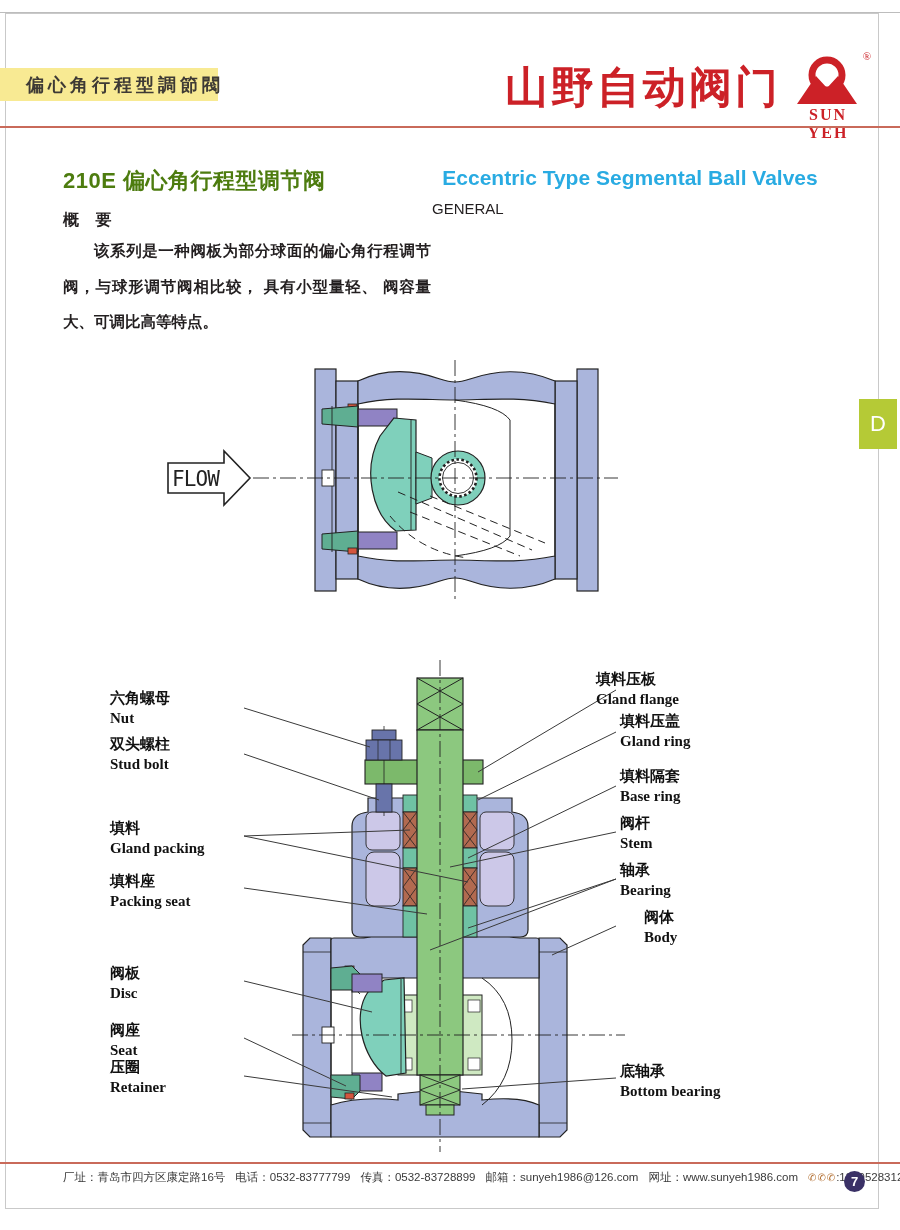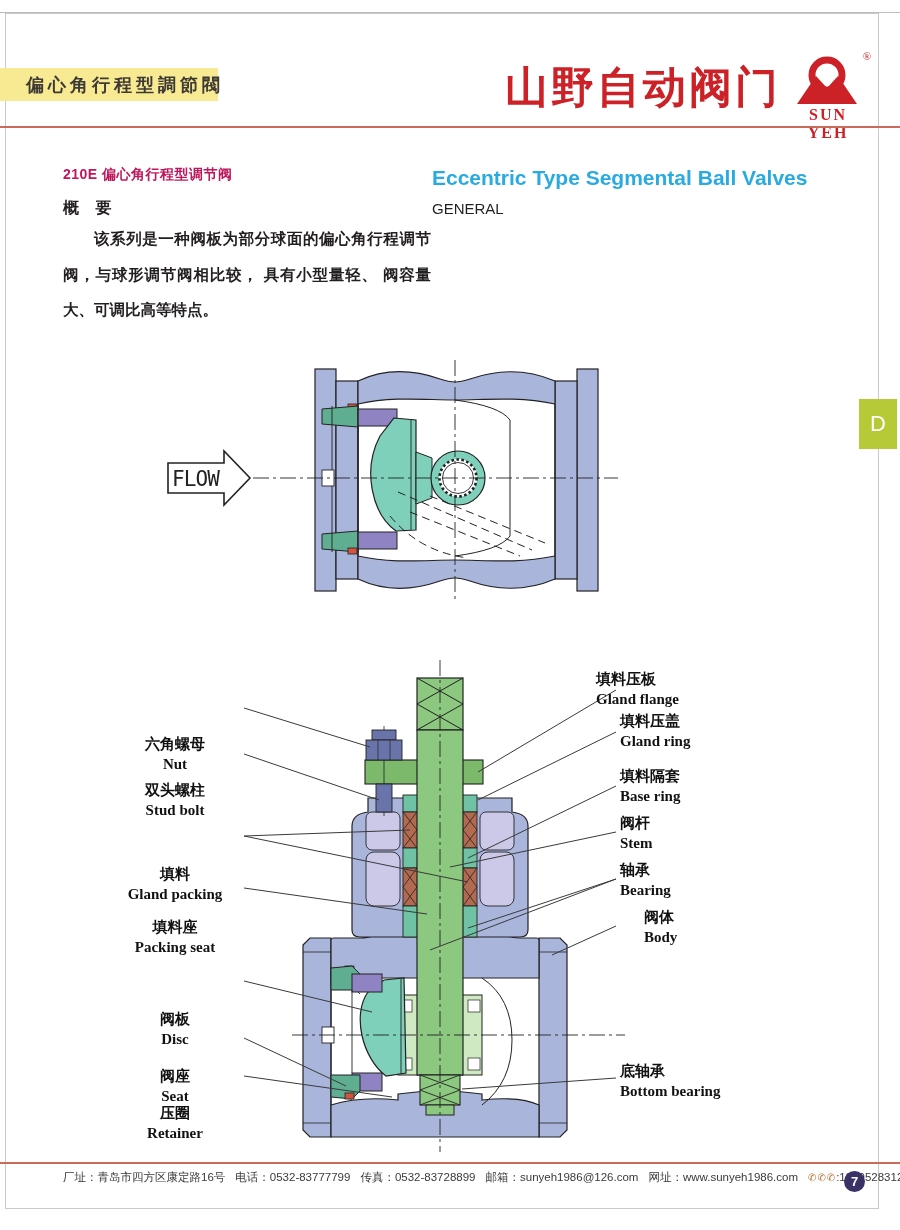--- a/index.html
+++ b/index.html
@@ -16,37 +16,37 @@
   .page-title{left:26px;top:73px;font-size:18px;font-weight:bold;color:#3e3a35;letter-spacing:4px;white-space:nowrap;}
   .brand{left:505px;top:52px;width:345px;height:70px;display:flex;align-items:center;}
   .brand-zh{font-family:"Liberation Serif", serif;font-weight:bold;color:#cc2127;font-size:43px;letter-spacing:3px;white-space:nowrap;line-height:1;}
   .brand-mark{margin-left:10px;position:relative;width:78px;height:66px;}
   .brand-en{position:absolute;left:2px;top:52px;width:70px;text-align:center;font-family:"Liberation Serif", serif;font-weight:bold;color:#cc2127;font-size:16px;letter-spacing:2px;}
   .reg-mark{position:absolute;right:-2px;top:-4px;color:#cc2127;font-size:11px;font-family:"Liberation Serif", serif;}
   .red-rule{left:0;top:126px;width:900px;height:2px;background:#c96a5a;}
   
   .col-zh{left:63px;top:166px;width:368px;}
   .col-en{left:432px;top:166px;width:396px;}
-  .title-blue{color:#be185d;font-weight:bold;font-size:14px;letter-spacing:0.5px;margin:0 0 14px 0;}
-  .title-blue-en{color:#29abe2;font-weight:bold;font-size:21px;margin:0 0 10px 0;}
+  .title-blue{color:#4d7c0f;font-weight:bold;font-size:22px;letter-spacing:0.5px;margin:0 0 14px 0;}
+  .title-blue-en{color:#29abe2;font-weight:bold;font-size:21px;margin:0 0 10px 0;text-align:center;}
   .sec-label-zh{font-size:16px;font-weight:bold;letter-spacing:6px;margin:0 0 2px 0;}
   .sec-label-en{font-size:15px;margin:0 0 2px 0;color:#231f20;}
   .body-zh{font-size:15.5px;line-height:2.3;text-align:justify;text-indent:2em;font-weight:600;margin:0;}
   .body-en{font-size:15.5px;line-height:2.05;text-align:justify;margin:0;word-spacing:2px;}
   
   .d-tab{left:859px;top:399px;width:38px;height:50px;background:#b5ca36;color:#ffffff;
     display:flex;align-items:center;justify-content:center;font-size:22px;z-index:5;}
   
   .diagram1{left:150px;top:350px;width:500px;height:260px;}
   .diagram2{left:140px;top:655px;width:630px;height:505px;}
   
   .plabel{position:absolute;font-family:"Liberation Serif", serif;font-size:15px;line-height:1.3;color:#111111;}
   .plabel .zh{font-weight:600;}
   .plabel .en{font-weight:bold;}
-  .plabel-l{width:130px;text-align:center;margin-top:46px;}
+  .plabel-l{width:130px;text-align:left;}
   .plabel-r{width:170px;text-align:left;}
   
   .footer-rule{left:0;top:1162px;width:900px;height:2px;background:#c96a5a;}
   .footer-text{left:63px;top:1170px;width:760px;font-size:11.5px;color:#3a3a3a;white-space:nowrap;}
   .footer-text span{margin-right:10px;}
   .mobile-icons{color:#b06a2a;font-size:10px;letter-spacing:1px;margin-right:0 !important;}
   .page-badge{left:844px;top:1171px;width:21px;height:21px;border-radius:50%;background:#3a3166;color:#ffffff;
     display:flex;align-items:center;justify-content:center;font-size:13px;font-weight:bold;z-index:5;}
   svg text{font-family:"DejaVu Sans Mono", monospace;}
 </style>

